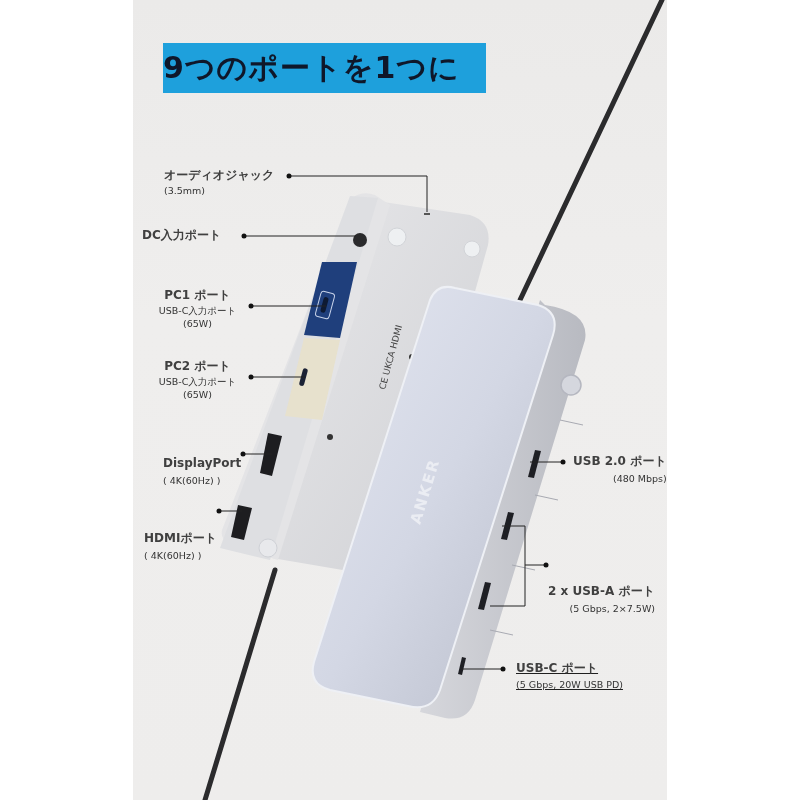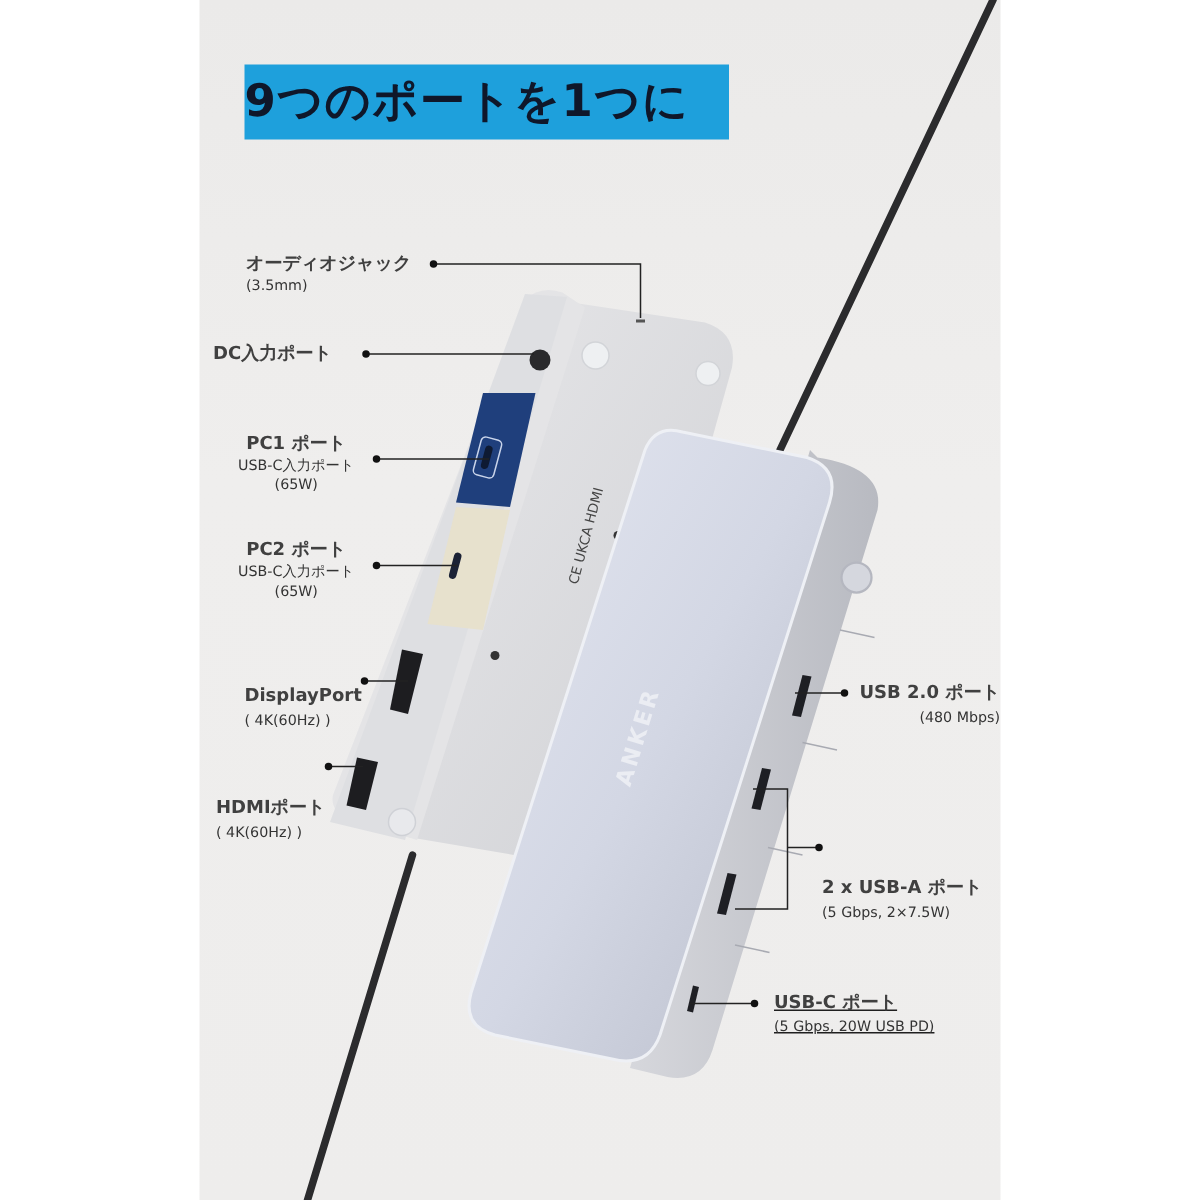--- a/index.html
+++ b/index.html
@@ -162,18 +162,18 @@
   <span class="main">HDMIポート</span>
   <span class="sub" style="margin-top:2px;">( 4K(60Hz) )</span>
 </div>
 
 <div class="label" style="left:573px; top:454px;text-align:right;">
   <span class="main">USB 2.0 ポート</span>
   <span class="sub" style="margin-top:2px;">(480 Mbps)</span>
 </div>
 <div class="label" style="left:548px; top:584px;">
   <span class="main">2 x USB-A ポート</span>
-  <span class="sub" style="margin-top:2px;">(5 Gbps, 2×7.5W)</span>
+  <span class="sub" style="margin-top:2px;text-align:right;">(5 Gbps, 2×7.5W)</span>
 </div>
 <div class="label" style="left:516px; top:661px;text-decoration:underline;">
   <span class="main">USB-C ポート</span>
   <span class="sub" style="margin-top:1px;">(5 Gbps, 20W USB PD)</span>
 </div>
 
 </body></html>

